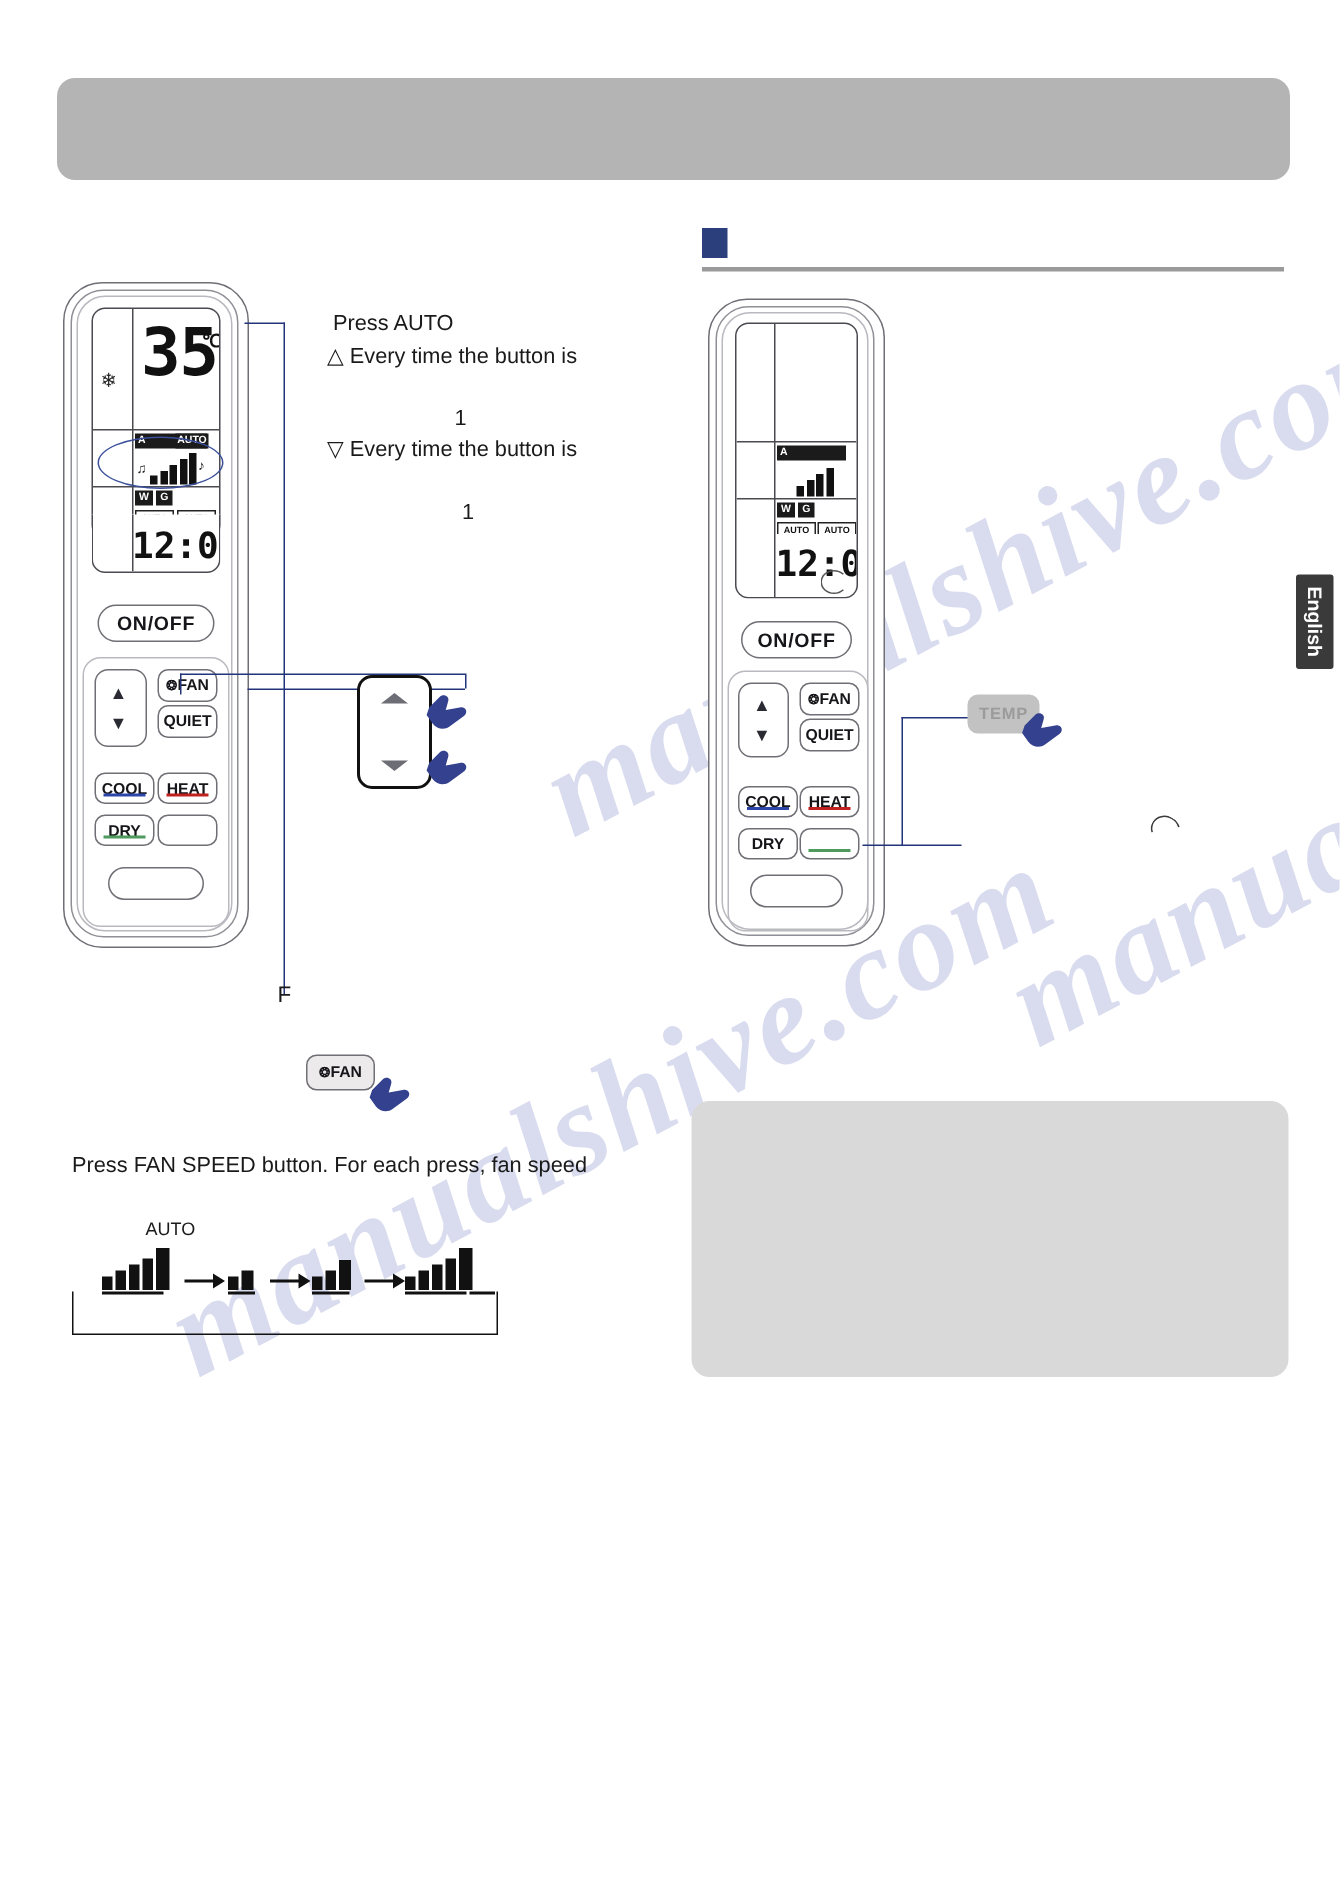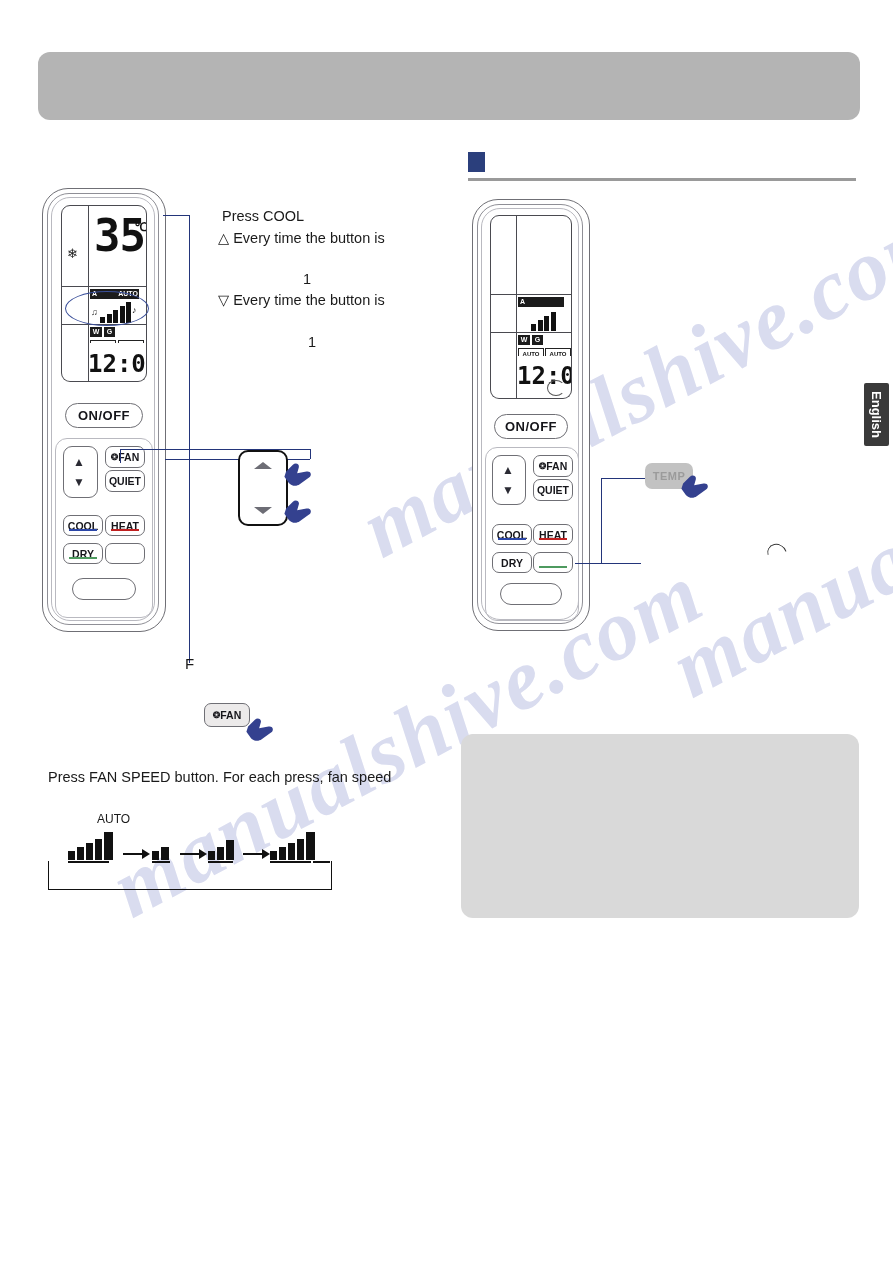--- a/index.html
+++ b/index.html
@@ -232,21 +232,21 @@
   <div class="btn" style="left:30px;top:390px;width:62px;height:20px;border-radius:11px;"></div>
 </div>
 
 <div class="callout-line v abs" style="left:189px;top:215px;height:448px;"></div>
 <div class="callout-line h abs" style="left:163px;top:215px;width:27px;"></div>
 <div class="callout-line h abs" style="left:120px;top:449px;width:190px;"></div>
 <div class="callout-line v abs" style="left:120px;top:449px;height:14px;"></div>
 <div class="callout-line h abs" style="left:165px;top:459px;width:145px;"></div>
 <div class="callout-line v abs" style="left:310px;top:449px;height:10px;"></div>
 
-<div class="instr" style="left:222px;top:205px;">Press COOL</div>
+<div class="instr" style="left:222px;top:205px;">Press AUTO</div>
 <div class="instr" style="left:218px;top:227px;">
   <span>△</span>
   <span>Every time the button is</span>
 </div>
 <div class="instr" style="left:303px;top:268px;">1</div>
 <div class="instr" style="left:218px;top:289px;">
   <span>▽</span>
   <span>Every time the button is</span>
 </div>
 <div class="instr" style="left:308px;top:331px;">1</div>

